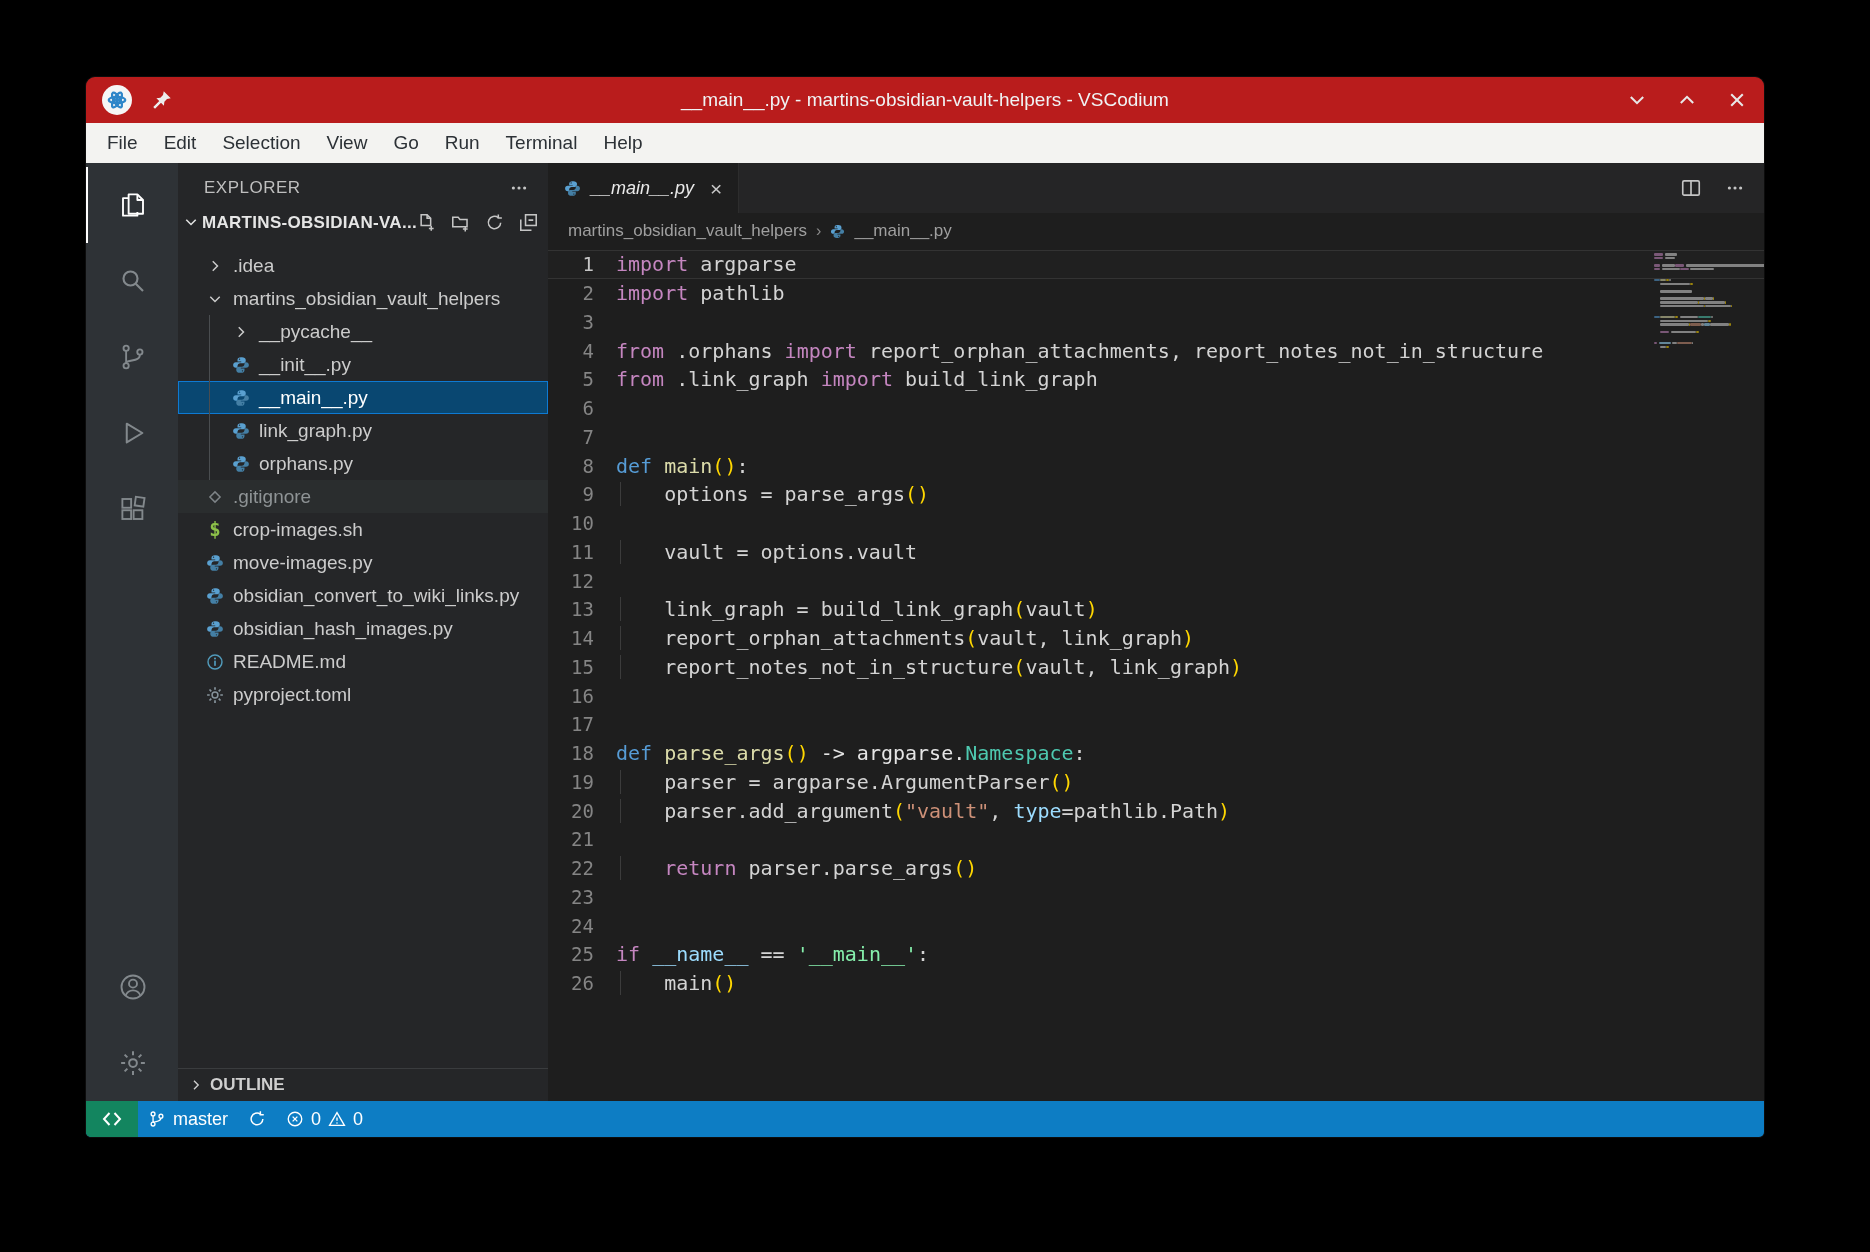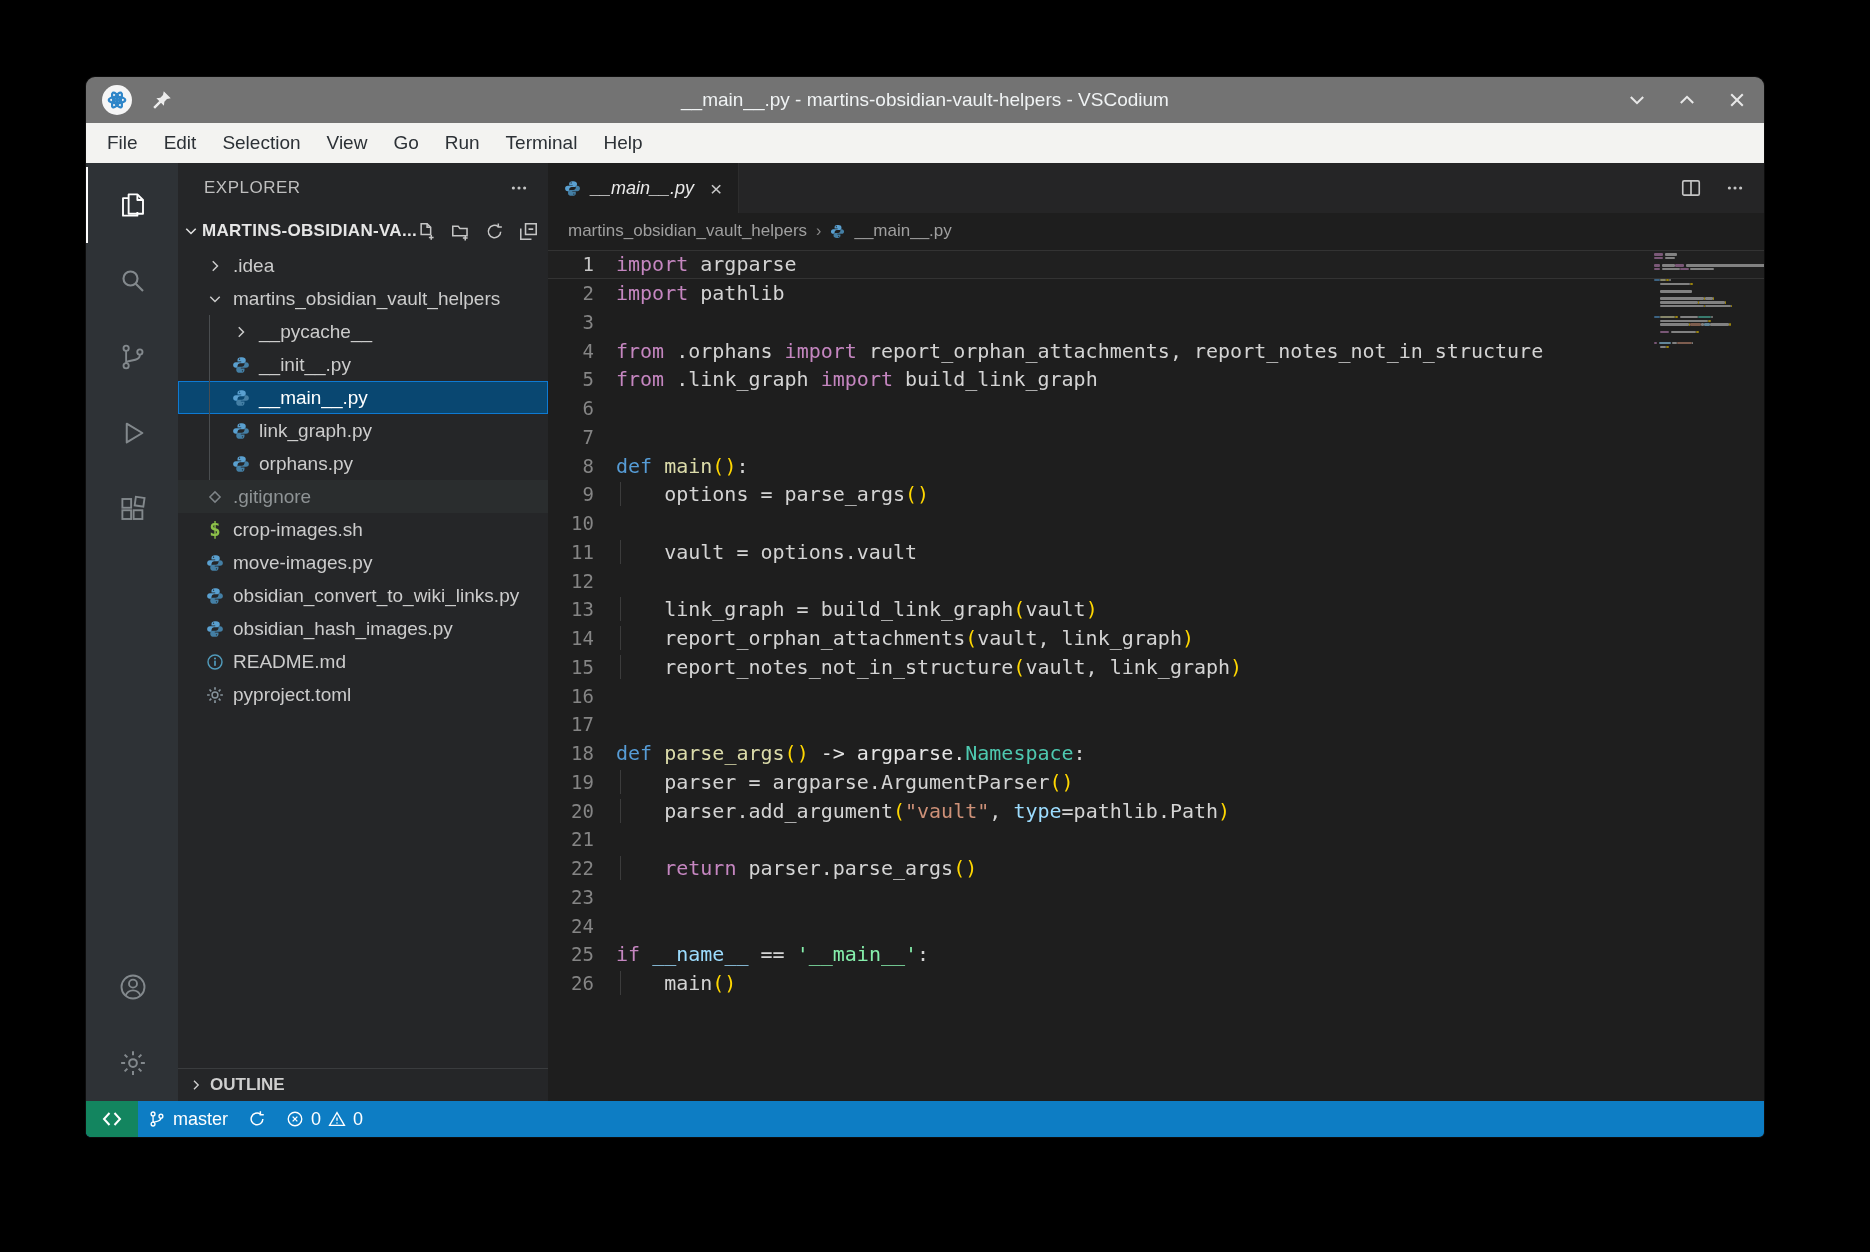--- a/index.html
+++ b/index.html
@@ -6,21 +6,21 @@
   html,body { width:1870px; height:1252px; background:#000; overflow:hidden;
     font-family:"Liberation Sans", sans-serif; }
   svg { display:block; }
 
   .window { position:absolute; left:85px; top:76px; width:1680px; height:1062px;
     background:#1e1e1e; border:1px solid #0c0c0c; border-radius:10px 10px 6px 6px;
     overflow:hidden; display:flex; flex-direction:column;
     box-shadow:0 10px 44px rgba(0,0,0,.65); }
 
   
-  .titlebar { height:46px; flex:none; background:#737373; display:flex; align-items:center;
+  .titlebar { height:46px; flex:none; background:#b91c1c; display:flex; align-items:center;
     padding:16px 16px; position:relative; color:#eceff1; }
   .logo { width:30px; height:30px; border-radius:50%; background:#f6f6f6;
     display:flex; align-items:center; justify-content:center; }
   .pinbtn { margin-left:20px; }
   .win-title { position:absolute; left:0; right:0; text-align:center; font-size:19px;
     color:#f0f3f4; pointer-events:none; }
   .win-controls { margin-left:auto; display:flex; gap:28px; align-items:center; z-index:2; }
 
   
   .menubar { height:40px; flex:none; background:#f3f3f1; display:flex; align-items:center;
@@ -36,21 +36,21 @@
     border-left:2px solid transparent; }
   .act-item.active { border-left-color:#fff; }
   .act-bottom { margin-top:auto; }
 
   
   .sidebar { width:370px; flex:none; background:#252628; display:flex; flex-direction:column;
     color:#cccccc; min-height:0; }
   .sb-header { height:50px; flex:none; display:flex; align-items:center;
     padding:0 20px 0 26px; font-size:17px; letter-spacing:.5px; color:#bfbfbf; }
   .sb-header-dots { margin-left:auto; }
-  .root-row { height:36px; flex:none; display:flex; align-items:center; padding:0 14px 0 4px;
+  .root-row { height:36px; flex:none; display:flex; align-items:flex-start; padding:0 14px 0 4px;
     font-weight:bold; font-size:17px; color:#e6e6e6; }
   .root-label { margin-left:2px; letter-spacing:.3px; white-space:nowrap; }
   .root-actions { margin-left:auto; display:flex; gap:15px; }
   .tree { flex:none; }
   .tree-row { height:33px; display:flex; align-items:center; font-size:19px; position:relative;
     white-space:nowrap; }
   .tree-row .icon-slot { width:22px; height:22px; flex:none; display:flex; align-items:center;
     justify-content:center; margin-right:7px; }
   .tree-row.sel { background:#094771; box-shadow:inset 0 0 0 1px #0e7ad3; color:#ffffff; }
   .tree-row.dim { background:#2a2d2e; color:#8f9496; }

